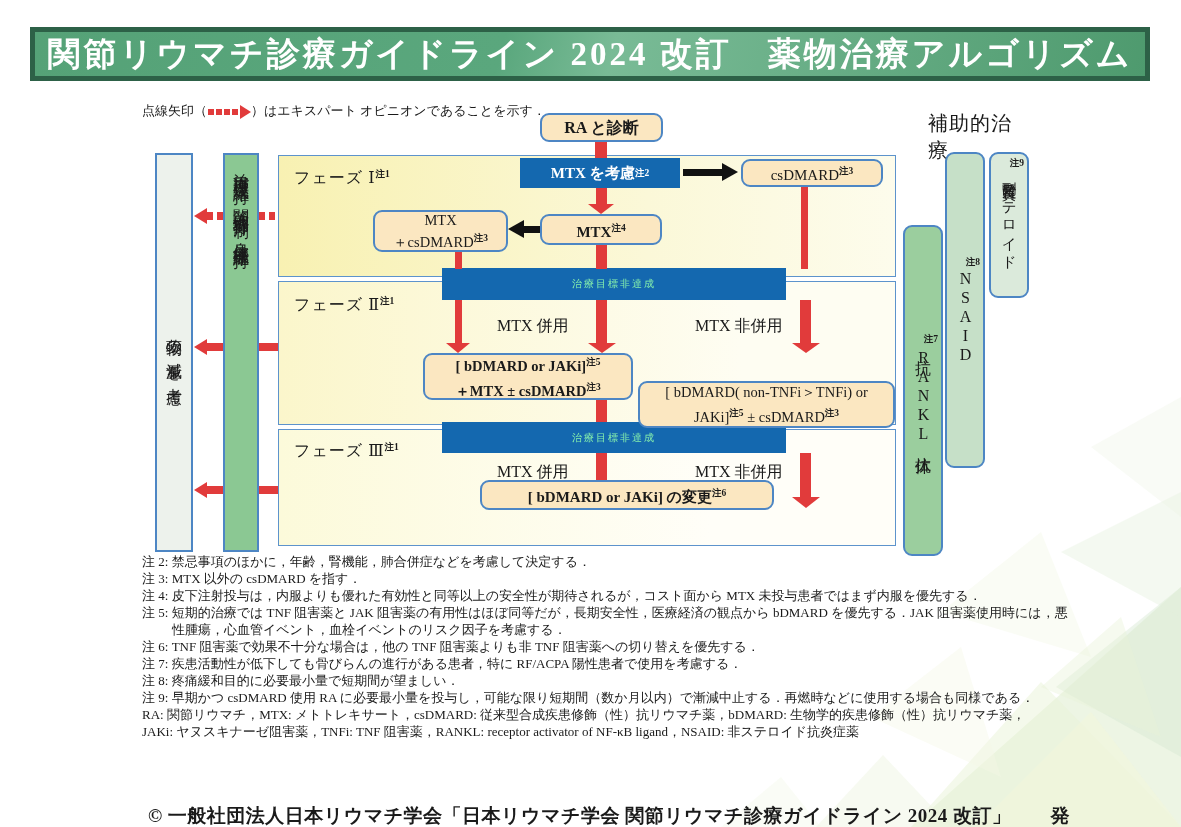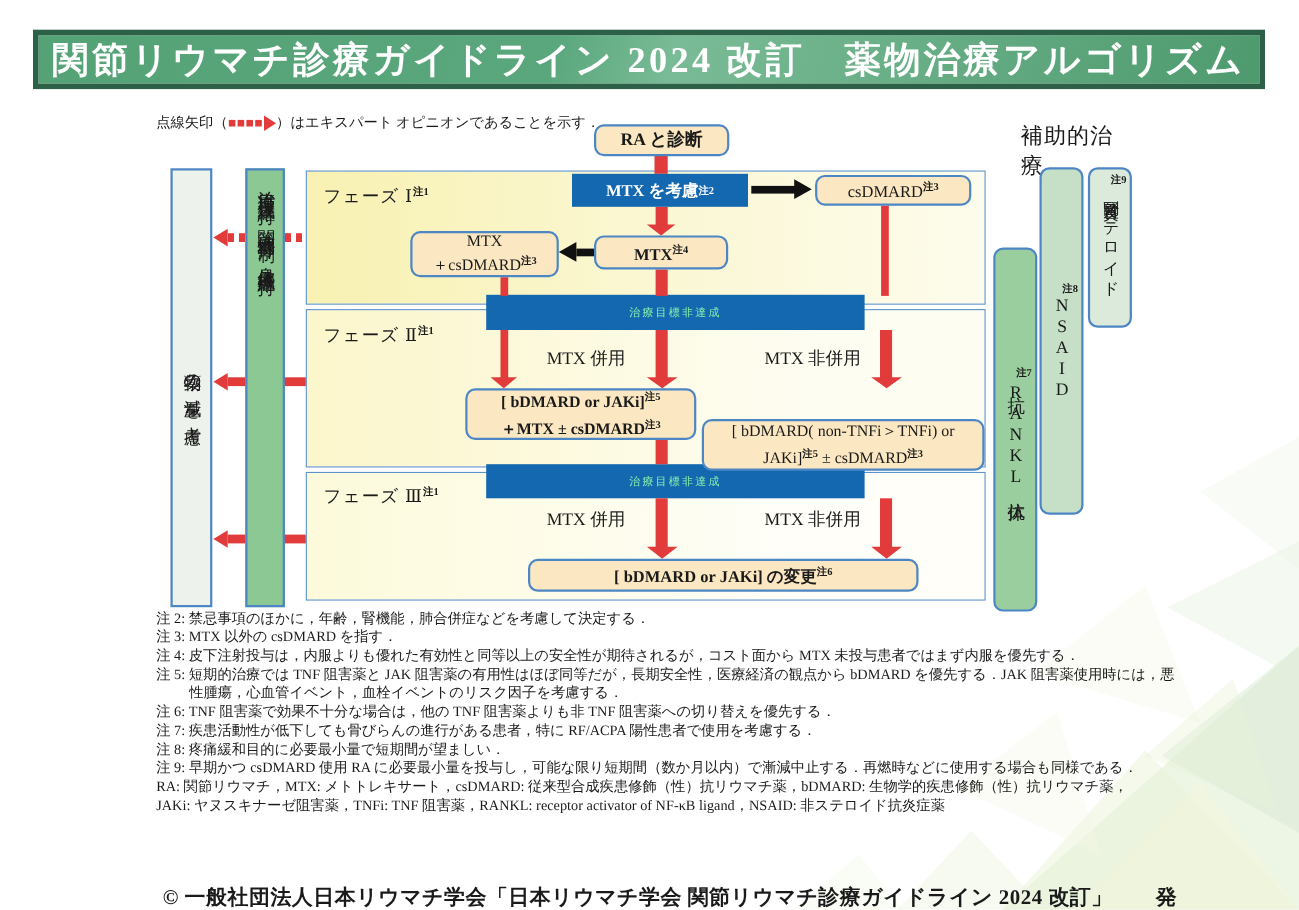--- a/index.html
+++ b/index.html
@@ -153,21 +153,21 @@
   <div><span>[ bDMARD or JAKi]</span><sup>注5</sup></div>
   <div><span>＋MTX ± csDMARD</span><sup>注3</sup></div>
 </div>
 <div class="abs cream" style="left:638px;top:353px;width:257px;height:47px;font-size:14.5px;line-height:21px;margin-top:28px;">
   <div>[ bDMARD( non-TNFi＞TNFi) or</div>
   <div><span>JAKi]</span><sup>注5</sup><span> ± csDMARD</span><sup>注3</sup></div>
 </div>
 
 <div class="abs flowlabel" style="left:497px;top:462px;">MTX 併用</div>
 <div class="abs flowlabel" style="left:695px;top:462px;">MTX 非併用</div>
-<div class="abs cream bold" style="left:480px;top:508px;width:355px;height:30px;">
+<div class="abs cream bold" style="left:480px;top:480px;width:294px;height:30px;">
   <div><span>[ bDMARD or JAKi] の変更</span><sup>注6</sup></div>
 </div>
 
 <div class="abs vred" style="left:595px;top:141px;width:12px;height:17px;"></div>
 <div class="abs vred" style="left:596px;top:188px;width:11px;height:17px;"></div>
 <div class="abs head-down" style="left:588px;top:204px;border-left:13px solid transparent;border-right:13px solid transparent;border-top:10px solid #e13b3b;"></div>
 <div class="abs vred" style="left:455px;top:252px;width:7px;height:17px;"></div>
 <div class="abs vred" style="left:596px;top:245px;width:11px;height:24px;"></div>
 <div class="abs vred" style="left:801px;top:187px;width:7px;height:82px;"></div>
 

